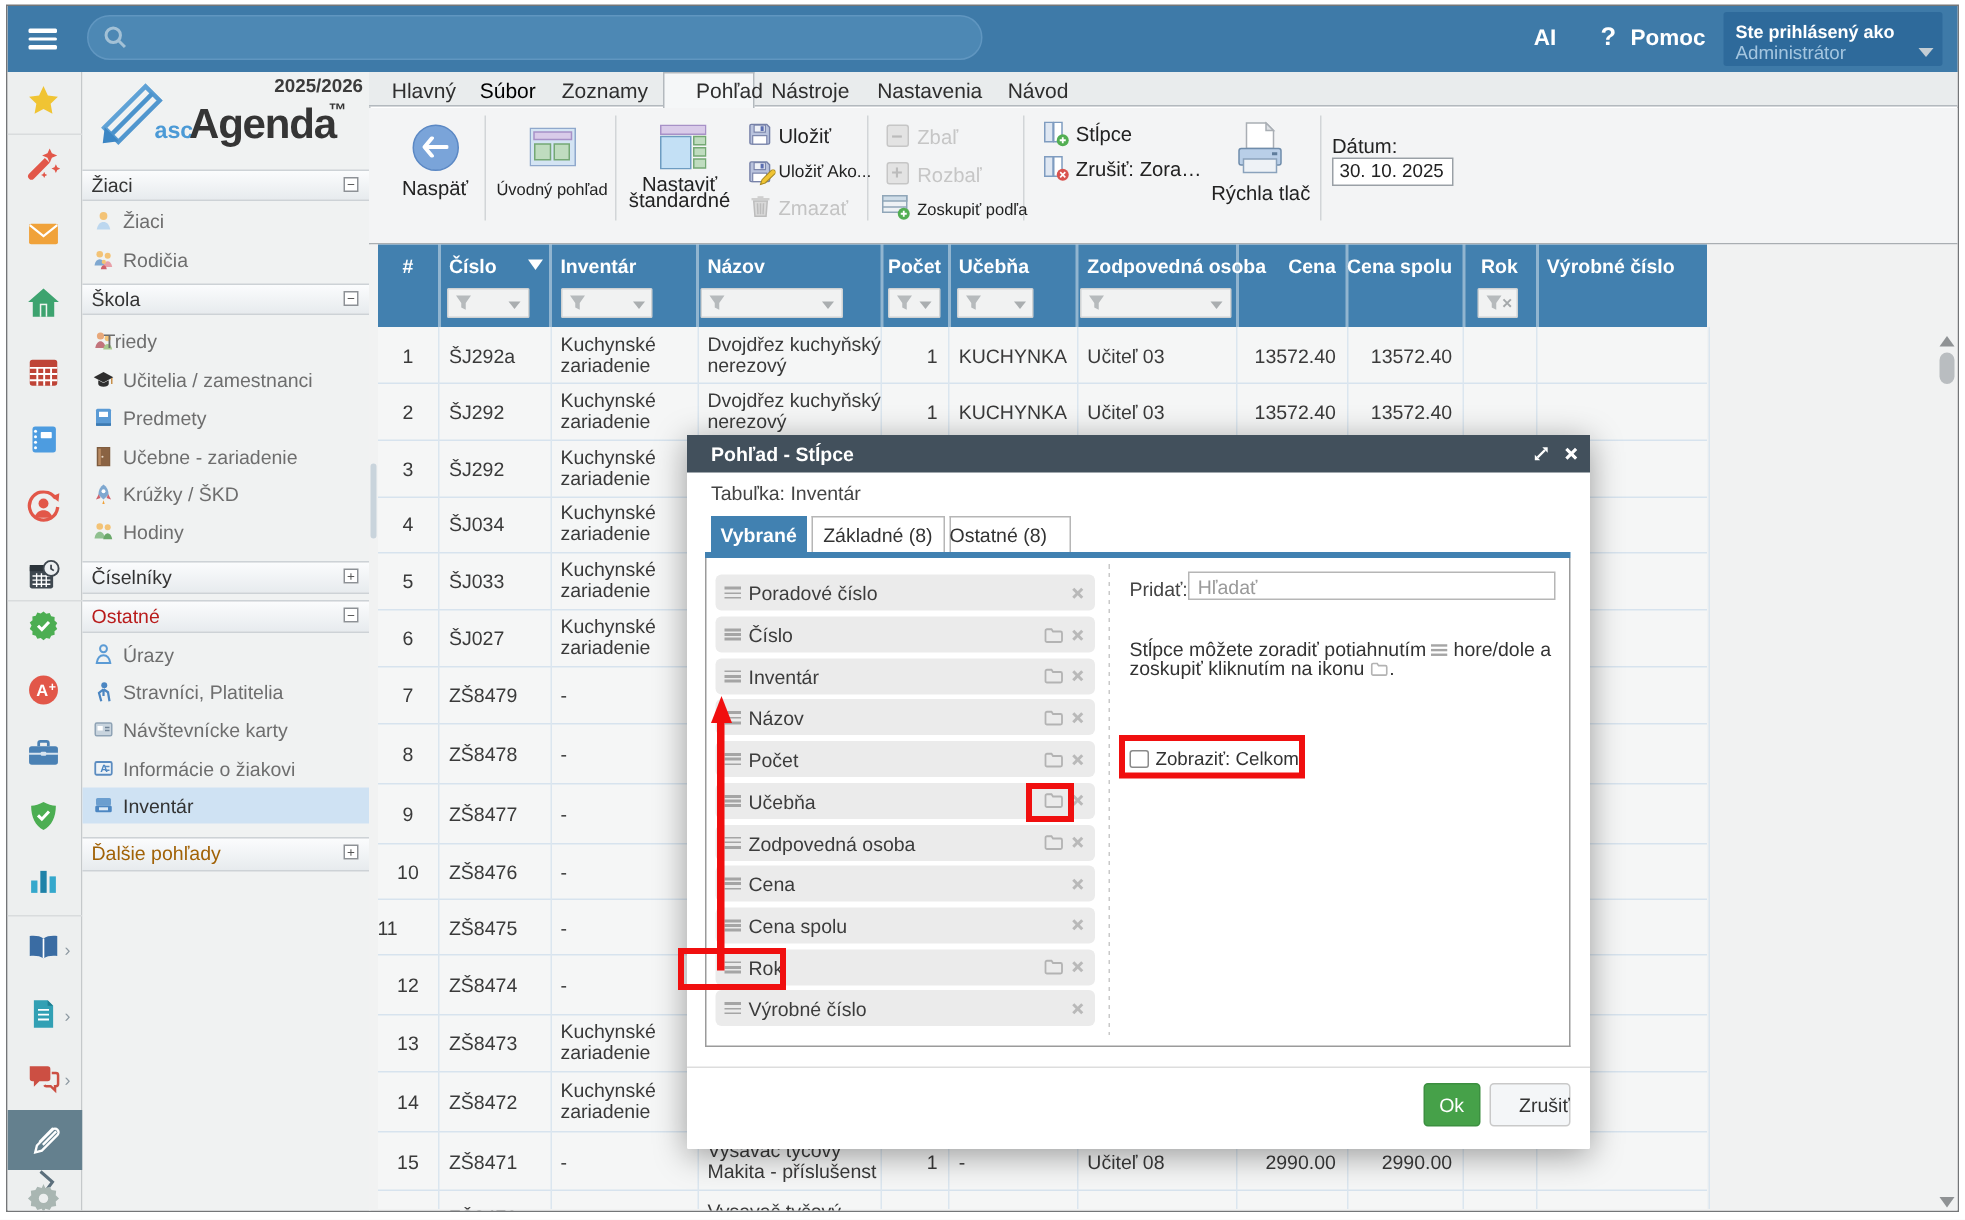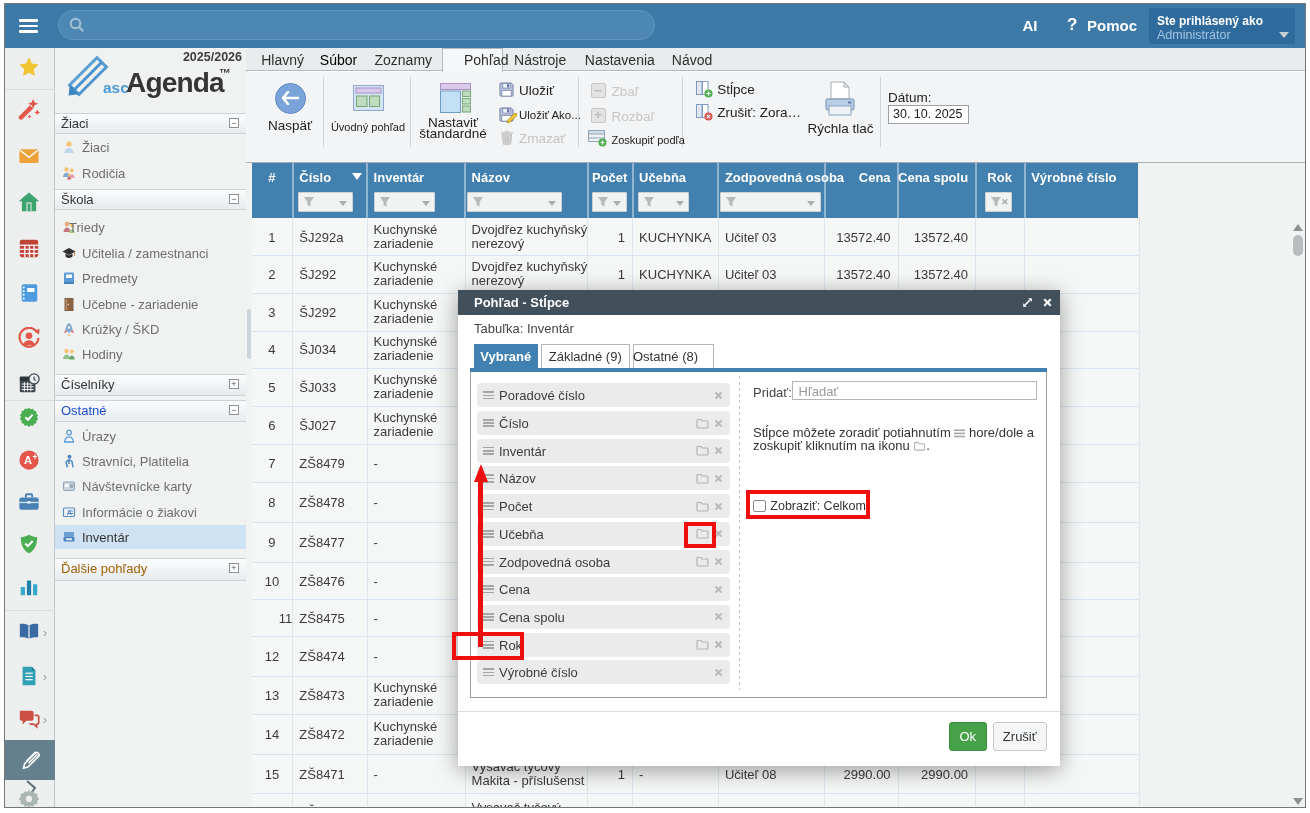--- a/index.html
+++ b/index.html
@@ -225,21 +225,21 @@
       <circle cx="4.5" cy="4" r="2.2" fill="#f3c376"></circle>
       <path d="M1 12c.4-3 1.8-4.5 3.5-4.5S7.6 9 8 12z" fill="#8fc08f"></path>
       <circle cx="9.8" cy="4.5" r="2" fill="#f3c376"></circle>
       <path d="M6.8 12.5c.4-2.6 1.6-4 3-4s2.6 1.4 3 4z" fill="#6aa86a"></path>
     </svg>
     <div class="ab" style="left:77px;top:343px;font-size:13px;color:#6e6e6e">Hodiny</div>
     <div class="ab" style="left:50px;top:370px;width:191px;height:22px;background:linear-gradient(#fbfcfd,#e7ebee);border-top:1px solid #cdd2d6;border-bottom:1px solid #cdd2d6"></div>
     <div class="ab" style="left:56px;top:373px;font-size:13px;color:#333">Číselníky</div>
     <div class="ab" style="left:224px;top:375px;width:10px;height:10px;border:1px solid #8d9196;background:#fff;font-size:9px;line-height:8px;text-align:center;color:#555">+</div>
     <div class="ab" style="left:50px;top:396px;width:191px;height:22px;background:linear-gradient(#fbfcfd,#e7ebee);border-top:1px solid #cdd2d6;border-bottom:1px solid #cdd2d6"></div>
-    <div class="ab" style="left:56px;top:399px;font-size:13px;color:#1d4ed8">Ostatné</div>
+    <div class="ab" style="left:56px;top:399px;font-size:13px;color:#b91c1c">Ostatné</div>
     <div class="ab" style="left:224px;top:401px;width:10px;height:10px;border:1px solid #8d9196;background:#fff;font-size:9px;line-height:8px;text-align:center;color:#555">−</div>
     <svg class="ab" style="left:57px;top:425px" width="14" height="14" viewBox="0 0 14 14">
       <circle cx="7" cy="3.5" r="2.3" fill="none" stroke="#5b9bd5" stroke-width="1.3"></circle>
       <path d="M2.5 13c.5-3.5 2.2-5.2 4.5-5.2s4 1.7 4.5 5.2z" fill="none" stroke="#5b9bd5" stroke-width="1.3"></path>
     </svg>
     <div class="ab" style="left:77px;top:425px;font-size:13px;color:#6e6e6e">Úrazy</div>
     <svg class="ab" style="left:57px;top:450px" width="14" height="14" viewBox="0 0 14 14">
       <circle cx="7.5" cy="2.8" r="2" fill="#4b86c2"></circle>
       <path d="M7 5.5l-3 2.5 1.5 5.5M7 5.5l3 2 1 6M7 5.5L7 10" stroke="#4b86c2" stroke-width="1.5" fill="none"></path>
     </svg>
@@ -491,21 +491,21 @@
     <div class="ab" style="left:368.6px;width:88.0px;text-align:left;top:452.0px;font-size:13px;color:#3a3a3a;white-space:nowrap">-</div>
     <div class="ab" style="left:246.6px;width:40.70000000000002px;text-align:center;top:491.0px;font-size:13px;color:#3a3a3a;white-space:nowrap">8</div>
     <div class="ab" style="left:294.3px;width:64.30000000000001px;text-align:left;top:491.0px;font-size:13px;color:#3a3a3a;white-space:nowrap">ZŠ8478</div>
     <div class="ab" style="left:368.6px;width:88.0px;text-align:left;top:491.0px;font-size:13px;color:#3a3a3a;white-space:nowrap">-</div>
     <div class="ab" style="left:246.6px;width:40.70000000000002px;text-align:center;top:531.1px;font-size:13px;color:#3a3a3a;white-space:nowrap">9</div>
     <div class="ab" style="left:294.3px;width:64.30000000000001px;text-align:left;top:531.1px;font-size:13px;color:#3a3a3a;white-space:nowrap">ZŠ8477</div>
     <div class="ab" style="left:368.6px;width:88.0px;text-align:left;top:531.1px;font-size:13px;color:#3a3a3a;white-space:nowrap">-</div>
     <div class="ab" style="left:246.6px;width:40.70000000000002px;text-align:center;top:569.6500000000001px;font-size:13px;color:#3a3a3a;white-space:nowrap">10</div>
     <div class="ab" style="left:294.3px;width:64.30000000000001px;text-align:left;top:569.6500000000001px;font-size:13px;color:#3a3a3a;white-space:nowrap">ZŠ8476</div>
     <div class="ab" style="left:368.6px;width:88.0px;text-align:left;top:569.6500000000001px;font-size:13px;color:#3a3a3a;white-space:nowrap">-</div>
-    <div class="ab" style="left:246.6px;width:40.70000000000002px;text-align:right;top:606.7px;font-size:13px;color:#3a3a3a;white-space:nowrap">11</div>
+    <div class="ab" style="left:246.6px;width:40.70000000000002px;text-align:left;top:606.7px;font-size:13px;color:#3a3a3a;white-space:nowrap">11</div>
     <div class="ab" style="left:294.3px;width:64.30000000000001px;text-align:left;top:606.7px;font-size:13px;color:#3a3a3a;white-space:nowrap">ZŠ8475</div>
     <div class="ab" style="left:368.6px;width:88.0px;text-align:left;top:606.7px;font-size:13px;color:#3a3a3a;white-space:nowrap">-</div>
     <div class="ab" style="left:246.6px;width:40.70000000000002px;text-align:center;top:645.25px;font-size:13px;color:#3a3a3a;white-space:nowrap">12</div>
     <div class="ab" style="left:294.3px;width:64.30000000000001px;text-align:left;top:645.25px;font-size:13px;color:#3a3a3a;white-space:nowrap">ZŠ8474</div>
     <div class="ab" style="left:368.6px;width:88.0px;text-align:left;top:645.25px;font-size:13px;color:#3a3a3a;white-space:nowrap">-</div>
     <div class="ab" style="left:246.6px;width:40.70000000000002px;text-align:center;top:684.2px;font-size:13px;color:#3a3a3a;white-space:nowrap">13</div>
     <div class="ab" style="left:294.3px;width:64.30000000000001px;text-align:left;top:684.2px;font-size:13px;color:#3a3a3a;white-space:nowrap">ZŠ8473</div>
     <div class="ab" style="left:368.6px;top:677.2px;width:88.0px;font-size:13px;color:#3a3a3a;line-height:14px;white-space:nowrap">Kuchynské<br>zariadenie</div>
     <div class="ab" style="left:246.6px;width:40.70000000000002px;text-align:center;top:723.05px;font-size:13px;color:#3a3a3a;white-space:nowrap">14</div>
     <div class="ab" style="left:294.3px;width:64.30000000000001px;text-align:left;top:723.05px;font-size:13px;color:#3a3a3a;white-space:nowrap">ZŠ8472</div>
@@ -535,21 +535,21 @@
       <path d="M6.2 1.2h3.6v3.6z" fill="#fff"></path>
       <path d="M4.8 9.8H1.2V6.2z" fill="#fff"></path>
     </svg>
     <svg class="ab" style="left:1037.0px;top:293.0px" width="11" height="11" viewBox="0 0 11 11">
       <path d="M1.5 3l1.5-1.5 2.5 2.5L8 1.5 9.5 3 7 5.5 9.5 8 8 9.5 5.5 7 3 9.5 1.5 8 4 5.5z" fill="#fff"></path>
     </svg>
     <div class="ab" style="left:469.0px;top:316.5px;font-size:13px;color:#444">Tabuľka: Inventár</div>
     <div class="ab" style="left:468.5px;top:339.5px;width:64.5px;height:24px;background:#4181b1"></div>
     <div class="ab" style="left:468.5px;top:344.5px;width:64.5px;text-align:center;font-size:13px;font-weight:bold;color:#fff">Vybrané</div>
     <div class="ab" style="left:535.5px;top:339.5px;width:89.5px;height:24px;background:#fff;border:1px solid #b6b6b6;border-bottom:none"></div>
-    <div class="ab" style="left:535.5px;top:344.5px;width:89.5px;text-align:center;font-size:13px;color:#333">Základné (9)</div>
+    <div class="ab" style="left:535.5px;top:344.5px;width:89.5px;text-align:center;font-size:13px;color:#333">Základné (8)</div>
     <div class="ab" style="left:628.0px;top:339.5px;width:81px;height:24px;background:#fff;border:1px solid #b6b6b6;border-bottom:none"></div>
     <div class="ab" style="left:628.0px;top:344.5px;width:81px;text-align:left;font-size:13px;color:#333">Ostatné (8)</div>
     <div class="ab" style="left:465.0px;top:363.5px;width:577px;height:4px;background:#4181b1"></div>
     <div class="ab" style="left:465.0px;top:367.5px;width:577px;height:326px;border:1px solid #9b9b9b;border-top:none;background:#fff"></div>
     <div class="ab" style="left:734.3px;top:371.5px;width:1px;height:314px;background:repeating-linear-gradient(#c9c9c9 0,#c9c9c9 3px,transparent 3px,transparent 6px)"></div>
     <div class="ab" style="left:472.0px;top:379.3px;width:253px;height:24px;background:#ebebeb;border-radius:4px"></div>
     <div class="ab" style="left:478.0px;top:387.3px;width:11px;height:1.8px;background:#a5a5a5"></div>
     <div class="ab" style="left:478.0px;top:390.5px;width:11px;height:1.8px;background:#a5a5a5"></div>
     <div class="ab" style="left:478.0px;top:393.7px;width:11px;height:1.8px;background:#a5a5a5"></div>
     <div class="ab" style="left:494.0px;top:384.3px;font-size:13px;color:#3c3c3c">Poradové číslo</div>
@@ -687,13 +687,13 @@
     <div class="ab" style="left:747.6px;top:495.6px;width:13px;height:12.5px;background:#fff;border:1px solid #8a8a8a;border-radius:2px"></div>
     <div class="ab" style="left:765.3px;top:495.0px;font-size:12.5px;color:#333">Zobraziť: Celkom</div>
     <div class="ab" style="left:679.0px;top:518.0px;width:32px;height:26px;border:4px solid #f00f0f"></div>
     <div class="ab" style="left:447.4px;top:627.7px;width:72px;height:28px;border:4px solid #f00f0f"></div>
     <div class="ab" style="left:473.0px;top:477.0px;width:5px;height:166px;background:#f00f0f"></div>
     <div class="ab" style="left:468.5px;top:459.5px;width:0;height:0;border-left:7px solid transparent;border-right:7px solid transparent;border-bottom:18px solid #f00f0f"></div>
     <div class="ab" style="left:452.5px;top:707.0px;width:602.5px;height:1px;background:#ddd"></div>
     <div class="ab" style="left:943.5px;top:718.0px;width:38.5px;height:29px;background:#46a149;border:1px solid #3c8f40;border-radius:3px"></div>
     <div class="ab" style="left:943.5px;top:725.0px;width:38.5px;text-align:center;font-size:13px;color:#fff">Ok</div>
     <div class="ab" style="left:988.0px;top:718.0px;width:53.5px;height:29px;background:#f4f6f8;border:1px solid #c9c9c9;border-radius:3px"></div>
-    <div class="ab" style="left:988.0px;top:725.0px;width:53.5px;text-align:center;font-size:13px;color:#333">Zrušiť</div>
+    <div class="ab" style="left:988.0px;top:725.0px;width:53.5px;text-align:right;font-size:13px;color:#333">Zrušiť</div>
   </div>
 </body></html>

